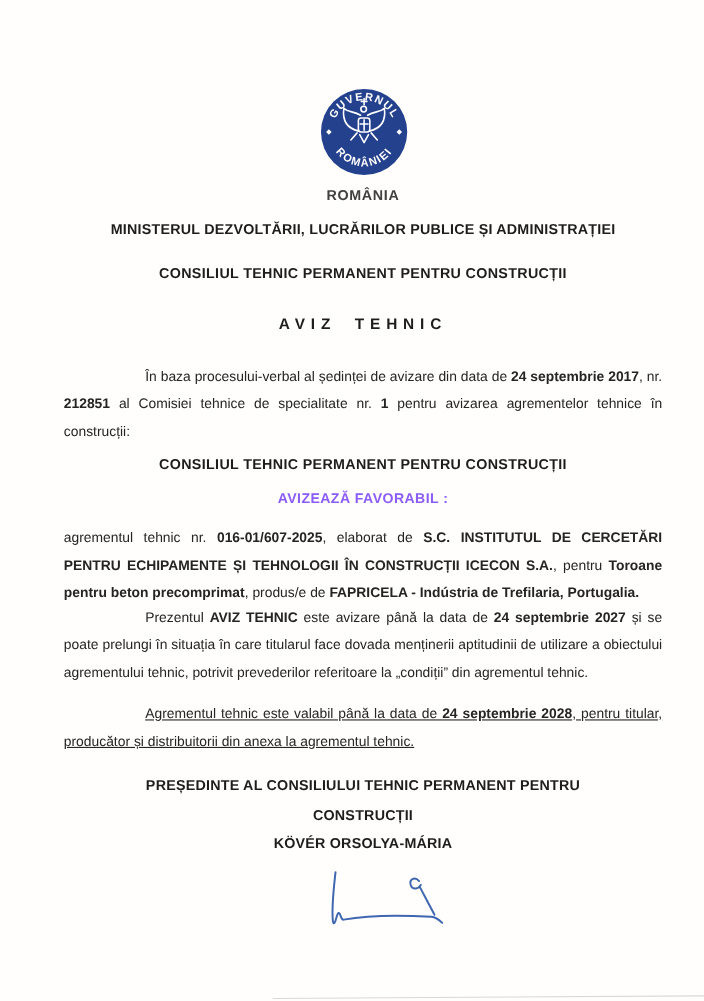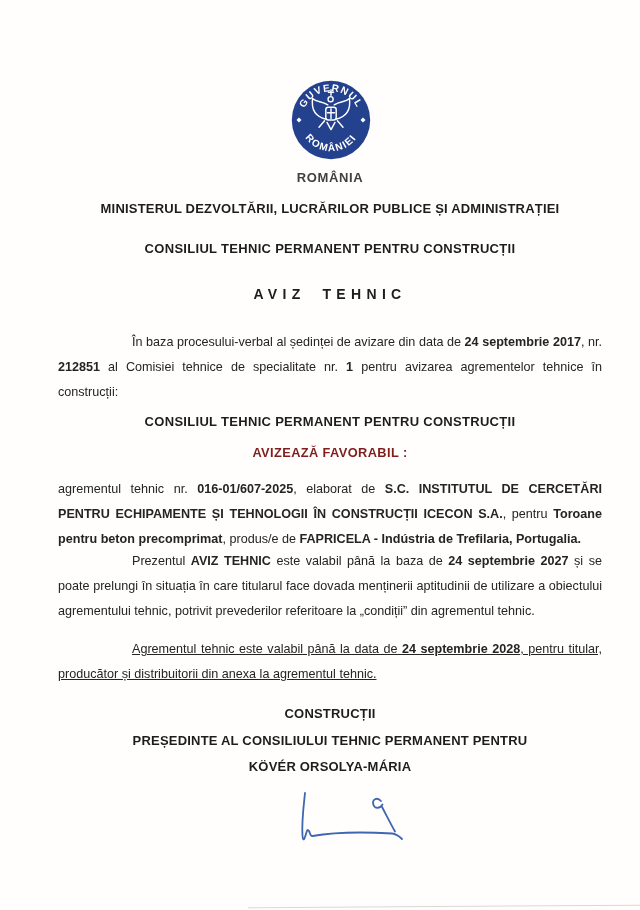--- a/index.html
+++ b/index.html
@@ -28,21 +28,21 @@
 
   .para { position: absolute; width: 100%; margin: 0;
           font-size: 12.6px; line-height: 25px; text-align: justify; color: #242424; }
   .para.indent { text-indent: 74px; }
   .b { font-weight: bold; }
 
   .p-intro     { top: 330px; }
   .h-council2  { position: absolute; top: 414px; width: 100%; text-align: center;
                  font-size: 13px; font-weight: bold; letter-spacing: 0.3px; color: #1d1d1d; }
   .approval    { position: absolute; top: 445px; width: 100%; text-align: center;
-                 font-size: 12.8px; font-weight: bold; letter-spacing: 0.4px; color: #7f1d1d; }
+                 font-size: 12.8px; font-weight: bold; letter-spacing: 0.4px; color: #8b5cf6; }
   .p-grant     { top: 477px; }
   .p-validity  { top: 549px; }
   .p-extension { top: 637px; text-decoration: underline; }
 
   .footer { position: absolute; top: 701px; width: 100%; text-align: center;
             font-size: 13px; font-weight: bold; line-height: 26.5px; color: #1d1d1d; letter-spacing: 0.2px; }
 
   .signature { position: absolute; left: 290px; top: 788px; width: 136px; height: 72px; }
 
   .scan-line { position: absolute; right: 0; bottom: 3px; width: 392px; height: 1px;
@@ -92,27 +92,27 @@
     <div class="doc-title">AVIZ TEHNIC</div>
 
     <p class="para indent p-intro"><span>În baza procesului-verbal al ședinței de avizare din data de </span><span class="b">24 septembrie 2017</span><span>, nr. </span><span class="b">212851</span><span> al Comisiei tehnice de specialitate nr. </span><span class="b">1</span><span> pentru avizarea agrementelor tehnice în construcții:</span></p>
 
     <div class="h-council2">CONSILIUL TEHNIC PERMANENT PENTRU CONSTRUCȚII</div>
 
     <div class="approval">AVIZEAZĂ FAVORABIL :</div>
 
     <p class="para p-grant"><span>agrementul tehnic nr. </span><span class="b">016-01/607-2025</span><span>, elaborat de </span><span class="b">S.C. INSTITUTUL DE CERCETĂRI PENTRU ECHIPAMENTE ȘI TEHNOLOGII ÎN CONSTRUCȚII ICECON S.A.</span><span>, pentru </span><span class="b">Toroane pentru beton precomprimat</span><span>, produs/e de </span><span class="b">FAPRICELA - Indústria de Trefilaria, Portugalia.</span></p>
 
-    <p class="para indent p-validity"><span>Prezentul </span><span class="b">AVIZ TEHNIC</span><span> este valabil până la baza de </span><span class="b">24 septembrie 2027</span><span> și se poate prelungi în situația în care titularul face dovada menținerii aptitudinii de utilizare a obiectului agrementului tehnic, potrivit prevederilor referitoare la „condiții” din agrementul tehnic.</span></p>
+    <p class="para indent p-validity"><span>Prezentul </span><span class="b">AVIZ TEHNIC</span><span> este avizare până la data de </span><span class="b">24 septembrie 2027</span><span> și se poate prelungi în situația în care titularul face dovada menținerii aptitudinii de utilizare a obiectului agrementului tehnic, potrivit prevederilor referitoare la „condiții” din agrementul tehnic.</span></p>
 
     <p class="para indent p-extension"><span>Agrementul tehnic este valabil până la data de </span><span class="b">24 septembrie 2028</span><span>, pentru titular, producător și distribuitorii din anexa la agrementul tehnic.</span></p>
 
     <div class="footer">
+      <div>PREȘEDINTE AL CONSILIULUI TEHNIC PERMANENT PENTRU</div>
       <div>CONSTRUCȚII</div>
-      <div>PREȘEDINTE AL CONSILIULUI TEHNIC PERMANENT PENTRU</div>
       <div>KÖVÉR ORSOLYA-MÁRIA</div>
     </div>
 
   </div>
 
   <div class="signature">
     <svg viewBox="0 0 136 72" width="136" height="72">
       <g fill="none" stroke-width="1.8" stroke-linecap="round" stroke-linejoin="round">
         <path d="M15,5 C13.5,19 11.5,34 12.5,48 C12.8,52 13.8,52.5 15,49 C16.5,44.5 17,40 19,43 C20.3,45.5 20.2,48.5 22.5,48 C48,43.5 76,44 102,45.5 C106,45.8 109,48 112,51" stroke="#3f66b0"></path>
         <path d="M91,13 C87,8.5 81.5,11.5 83.5,17 C85.2,21.5 90.5,20 92.5,16.5 M91.5,18 C95.5,25.5 100,34.5 105,43.5" stroke="#3f66b0"></path>

